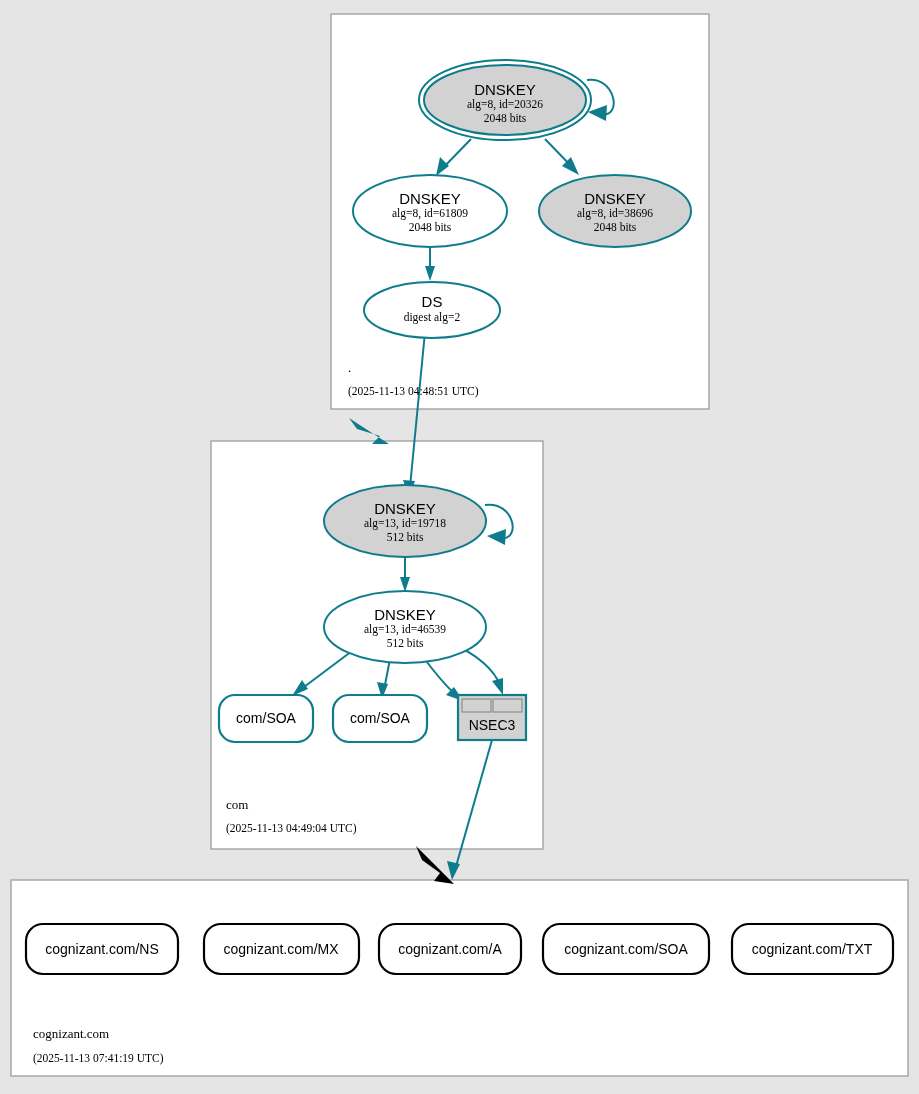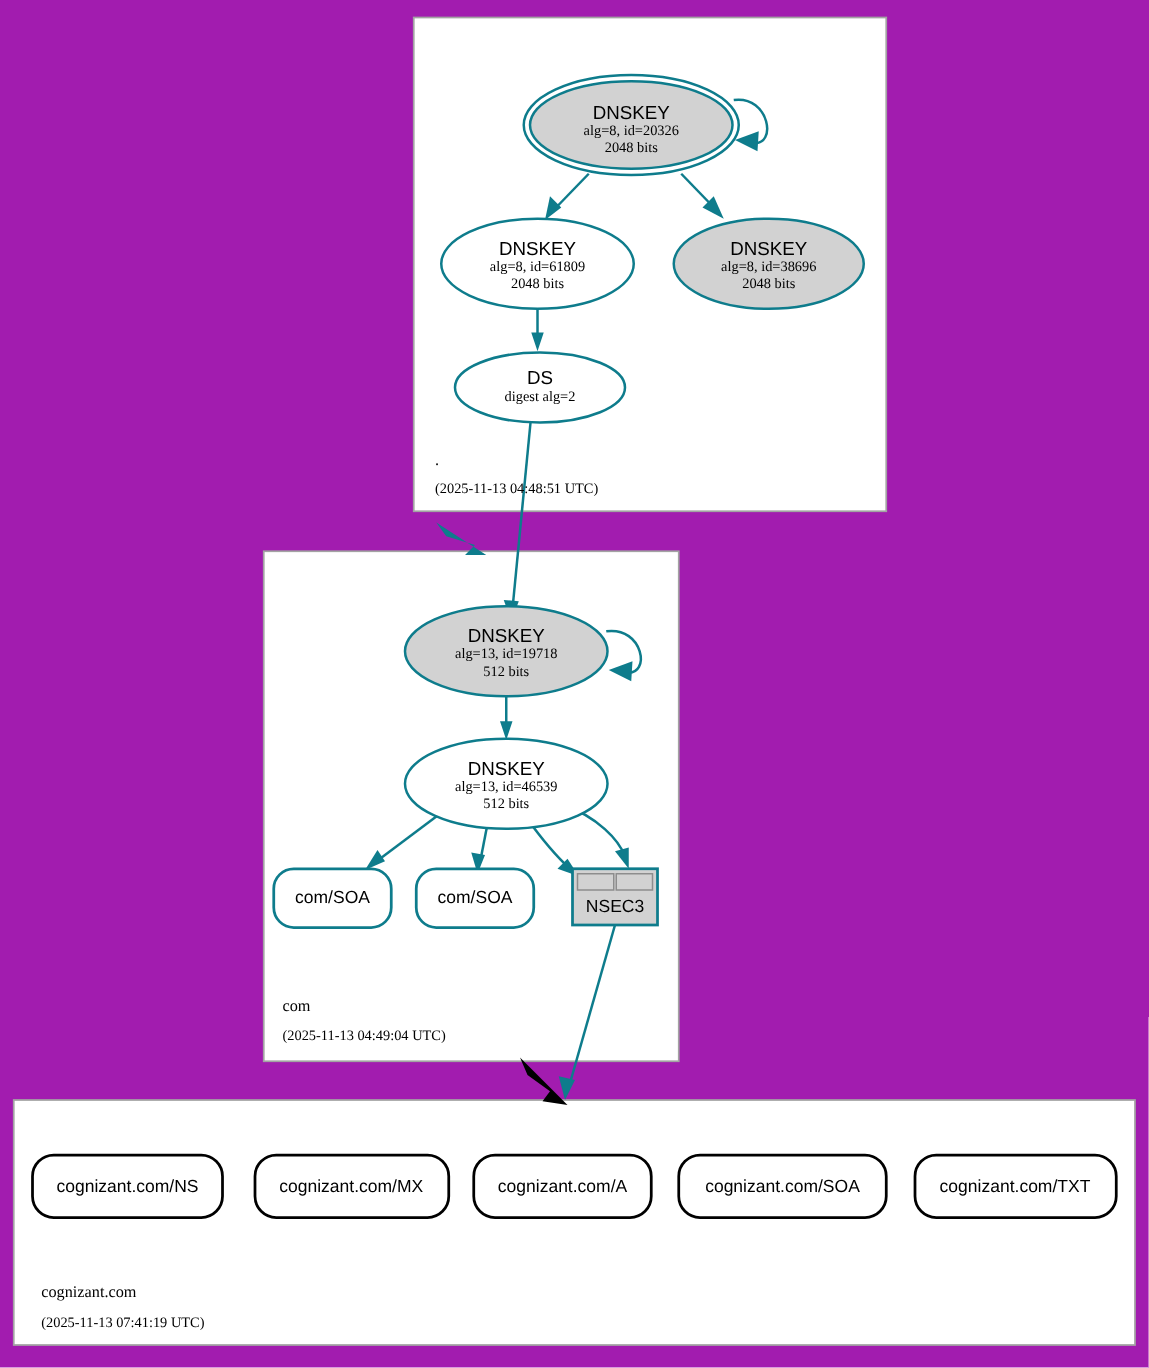--- a/index.html
+++ b/index.html
@@ -4,21 +4,21 @@
 <style>
   html, body {
     margin: 0;
     padding: 0;
     background: #ffffff;
   }
   #stage {
     position: relative;
     width: 919px;
     height: 1094px;
-    background: #a21caf;
+    background: #e5e5e5;
     overflow: hidden;
     font-family: "Liberation Sans", sans-serif;
   }
   svg#graph {
     position: absolute;
     left: 0;
     top: 0;
     width: 919px;
     height: 1094px;
   }

